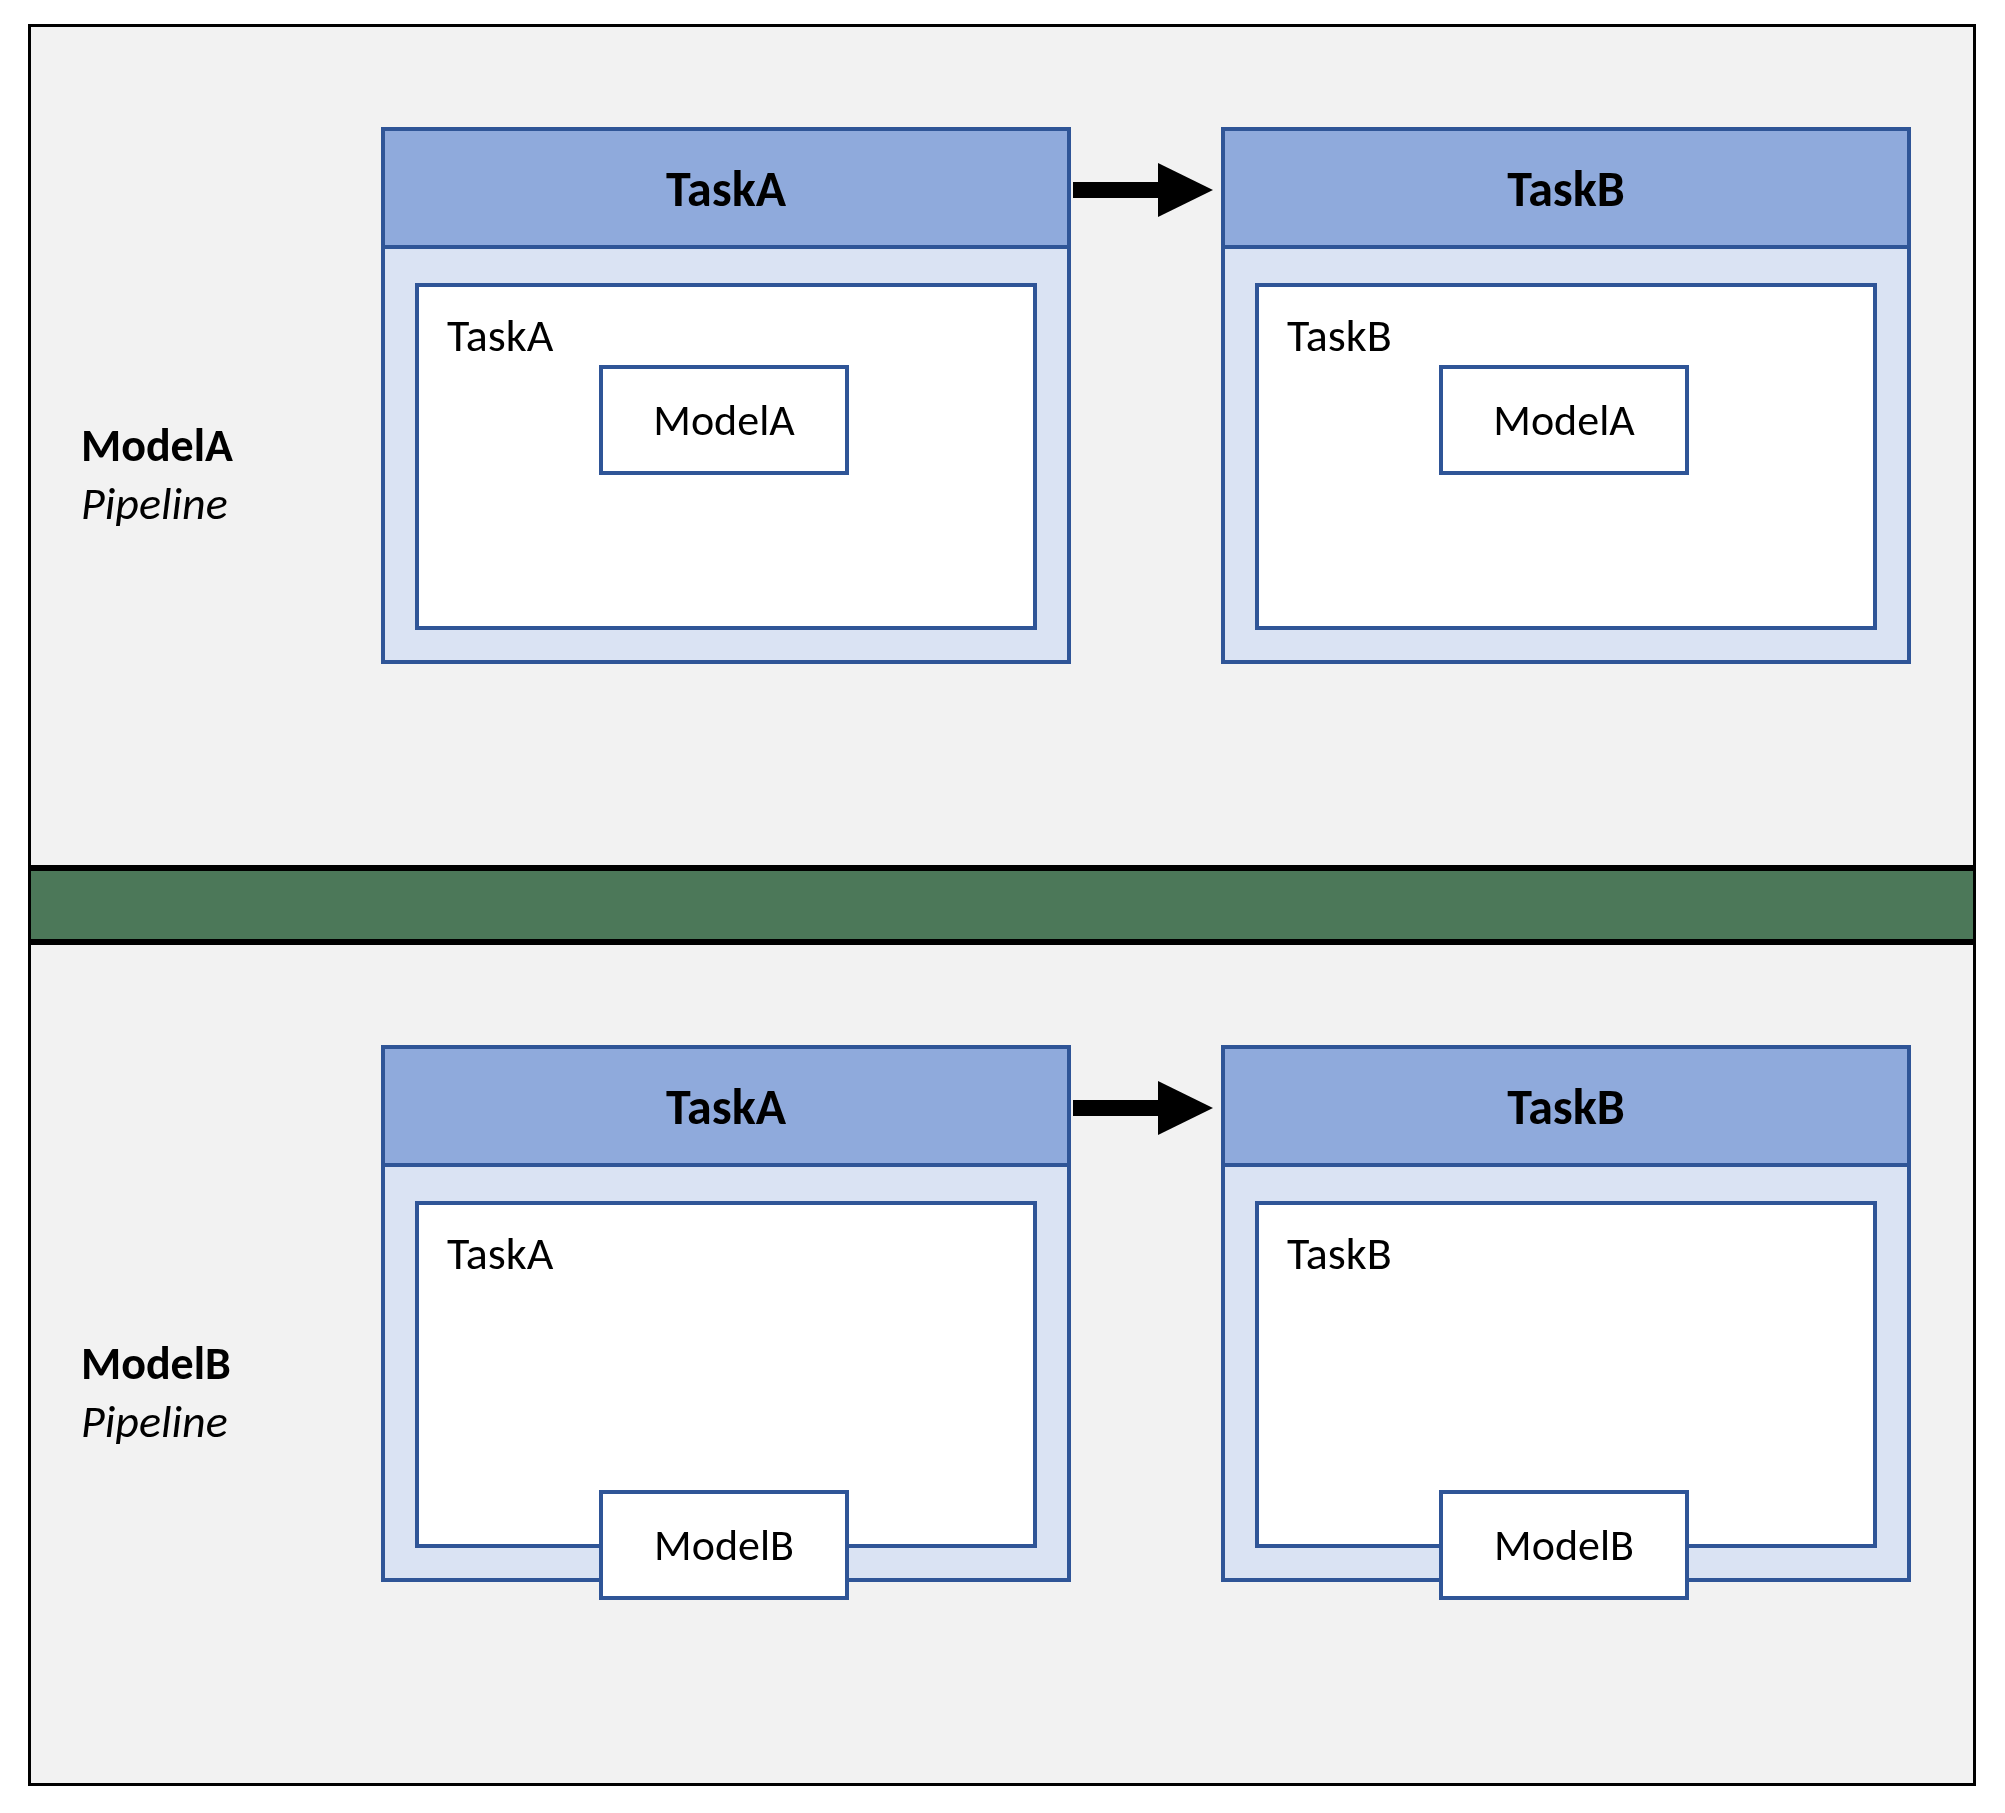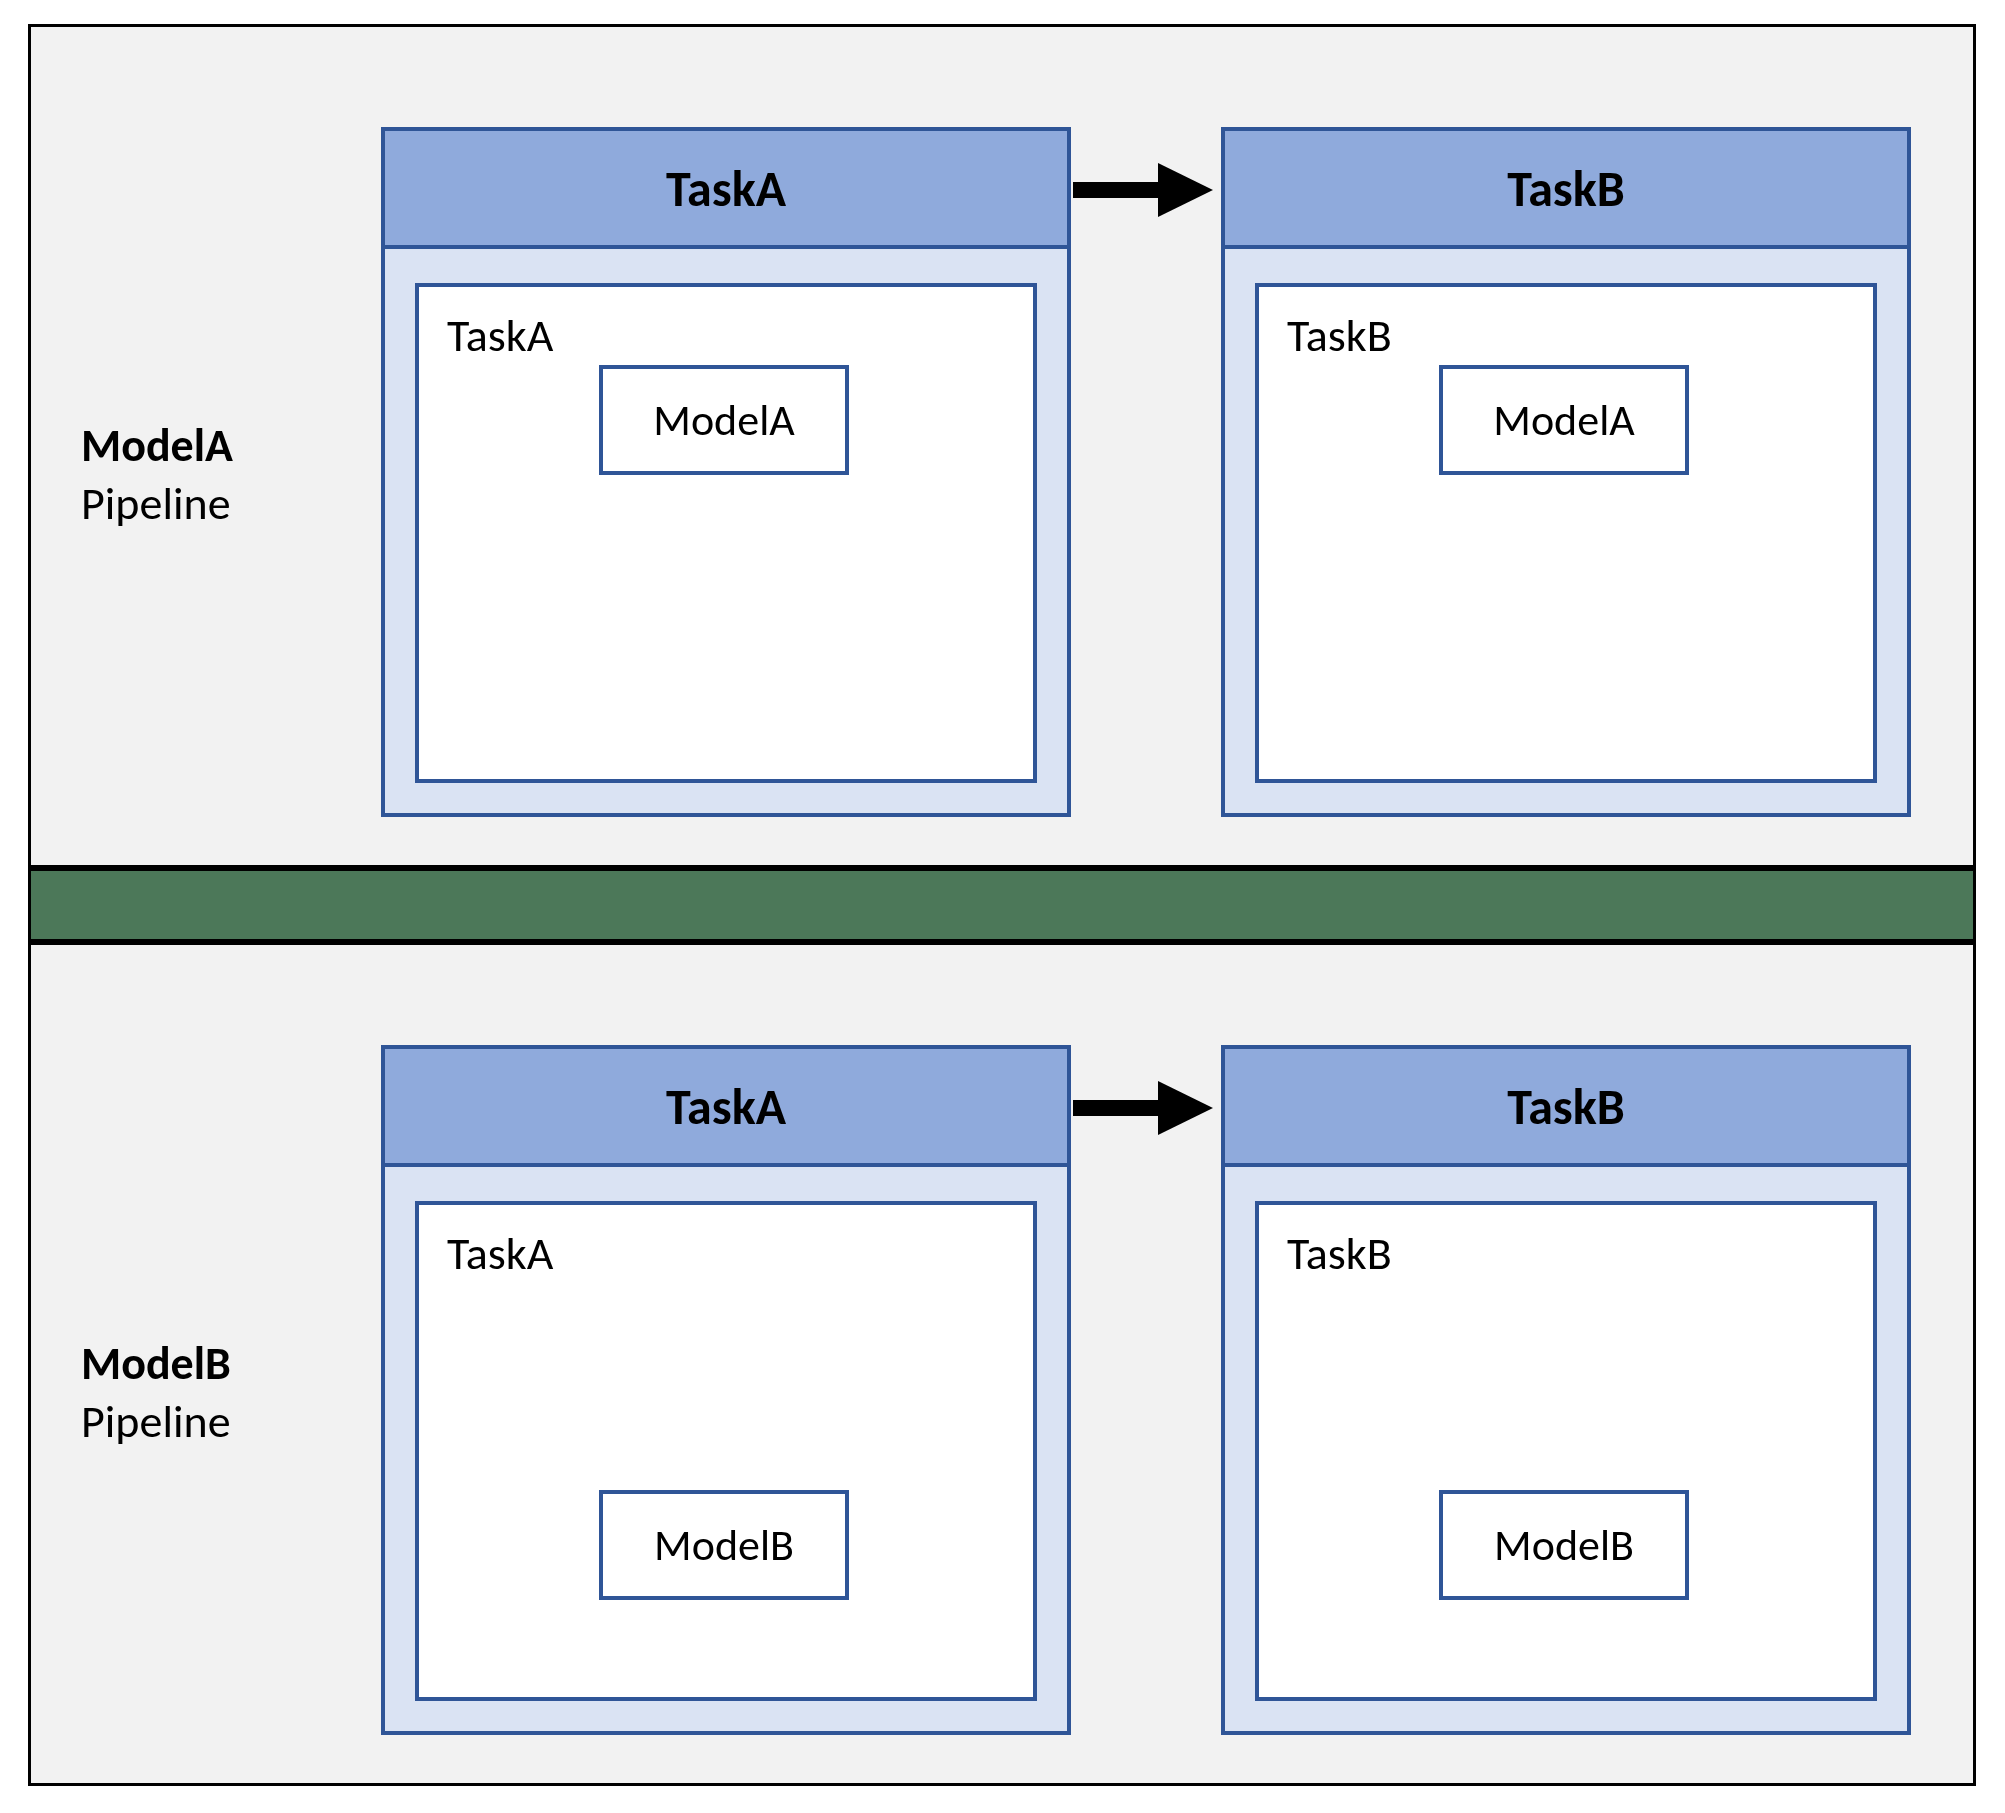--- a/index.html
+++ b/index.html
@@ -44,25 +44,25 @@
   }
   .pipeline-label {
     position: absolute;
     left: 50px;
     top: 390px;
     font-size: 46px;
     line-height: 1.25;
     color: #000;
   }
   .pipeline-label .bold { font-weight: bold; display:block;}
-  .pipeline-label .normal { font-weight: normal; display:block;}
+  .pipeline-label .normal { font-weight: normal; display:block;font-style:italic;}
   .task-box {
     position: absolute;
     width: 690px;
-    height: 690px;
+    height: 537px;
     background: #dae3f3;
     border: 4px solid #2f5597;
   }
   .task-header {
     position: absolute;
     left: 0; top: 0; right: 0;
     height: 118px;
     background: #8faadc;
     border-bottom: 4px solid #2f5597;
     display:flex;

